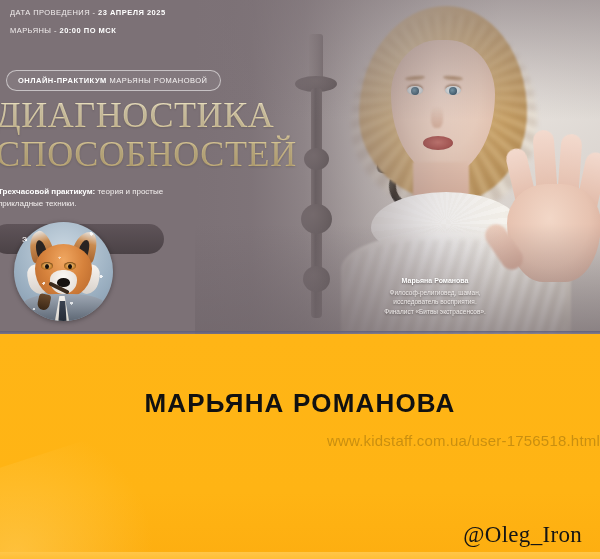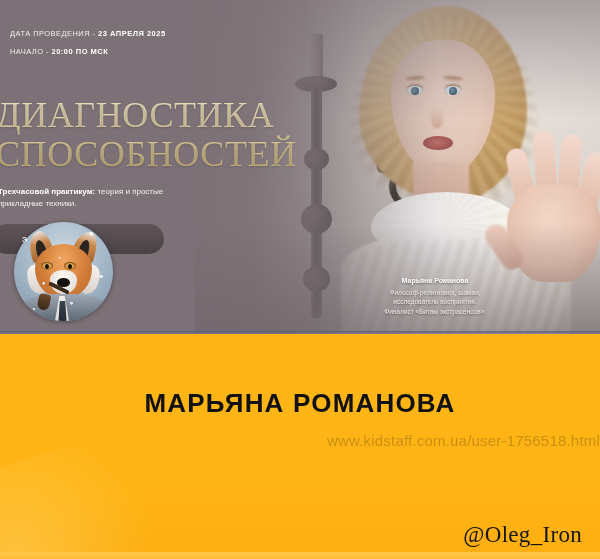--- a/index.html
+++ b/index.html
@@ -292,21 +292,20 @@
   .photo-fade-bottom {
     position: absolute; left: 0; bottom: 0; right: 0; height: 110px;
     background: linear-gradient(0deg, rgba(110,100,105,.62), rgba(124,113,118,0));
   }
 
   
   .promo-meta {
     position: absolute;
     left: 10px; top: 8px;
     z-index: 6;
-    margin-top: 21px;
   }
   .meta-line {
     font-size: 7.5px;
     letter-spacing: .45px;
     color: #f2eeee;
     margin-bottom: 9px;
     white-space: nowrap;
   }
   .meta-line b { font-weight: 700; color: #ffffff; letter-spacing: .5px; }
 
@@ -636,24 +635,27 @@
       <div class="photo-fade"></div>
       <div class="photo-fade-top"></div>
       <div class="photo-fade-bottom"></div>
     </div>
 
     <div class="promo-meta">
       <div class="meta-line">
         <span>ДАТА ПРОВЕДЕНИЯ - </span><b>23 АПРЕЛЯ 2025</b>
       </div>
       <div class="meta-line">
-        <span>НАЧАЛО - </span><b>20:00 ПО МСК</b>
+        <span>МАРЬЯНЫ - </span><b>20:00 ПО МСК</b>
       </div>
     </div>
 
+    <div class="promo-badge">
+      <b>ОНЛАЙН-ПРАКТИКУМ</b><span> МАРЬЯНЫ РОМАНОВОЙ</span>
+    </div>
 
     <div class="promo-title">
       <span class="l1">ДИАГНОСТИКА</span>
       <span class="l2">СПОСОБНОСТЕЙ</span>
     </div>
 
     <div class="promo-sub">
       <b>Трехчасовой практикум:</b><span> теория и простые прикладные техники.</span>
     </div>
 

